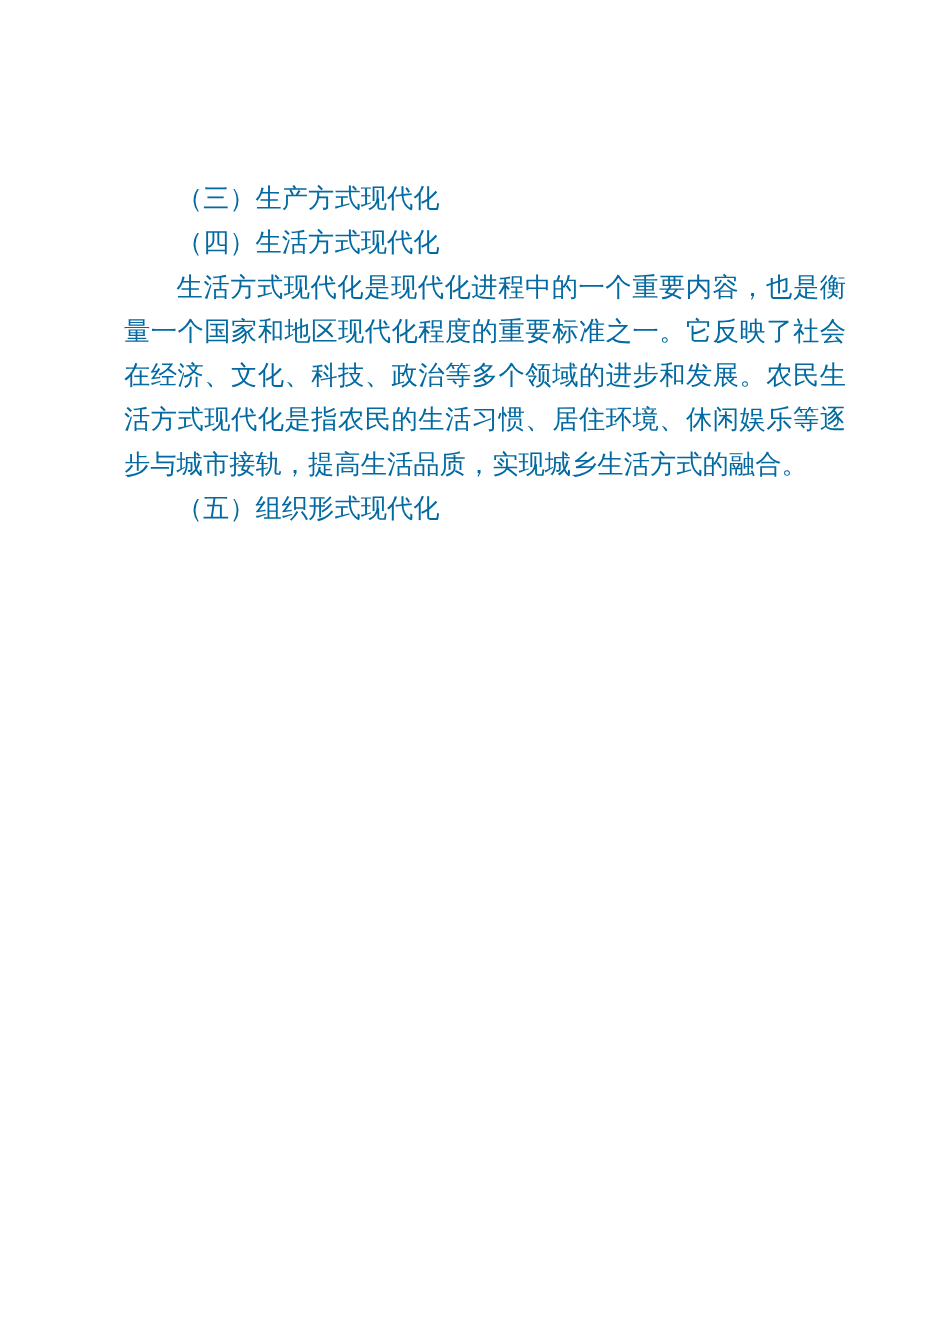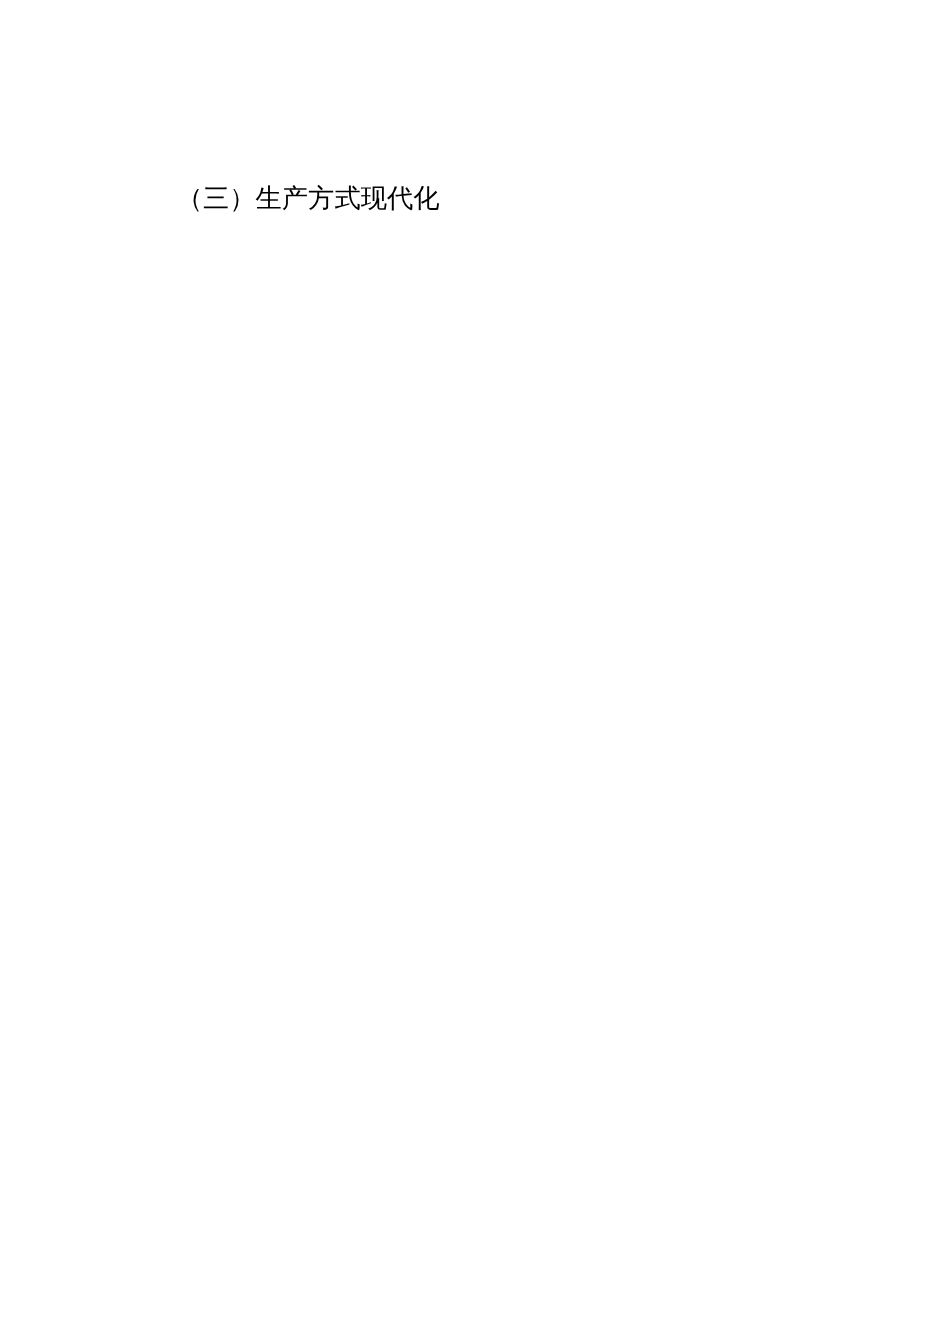--- a/index.html
+++ b/index.html
@@ -12,21 +12,21 @@
     width: 950px;
     height: 1344px;
     background: #ffffff;
     overflow: hidden;
   }
   .content {
     position: absolute;
     left: 124px;
     top: 176px;
     width: 722px;
-    color: #000000;
+    color: #0369a1;
     font-family: "Liberation Sans", sans-serif;
     font-size: 26.3px;
     line-height: 44.3px;
     text-align: justify;
     letter-spacing: 0;
   }
   .content h3,
   .content p {
     margin: 0;
     padding: 0;
@@ -39,16 +39,19 @@
   }
 </style>
 </head>
 <body>
 
 <div class="page">
   <div class="content">
 
     <h3>（三）生产方式现代化</h3>
 
+    <h3>（四）生活方式现代化</h3>
+    <p>生活方式现代化是现代化进程中的一个重要内容，也是衡量一个国家和地区现代化程度的重要标准之一。它反映了社会在经济、文化、科技、政治等多个领域的进步和发展。农民生活方式现代化是指农民的生活习惯、居住环境、休闲娱乐等逐步与城市接轨，提高生活品质，实现城乡生活方式的融合。</p>
 
+    <h3>（五）组织形式现代化</h3>
 
   </div>
 </div>
 
 </body></html>

